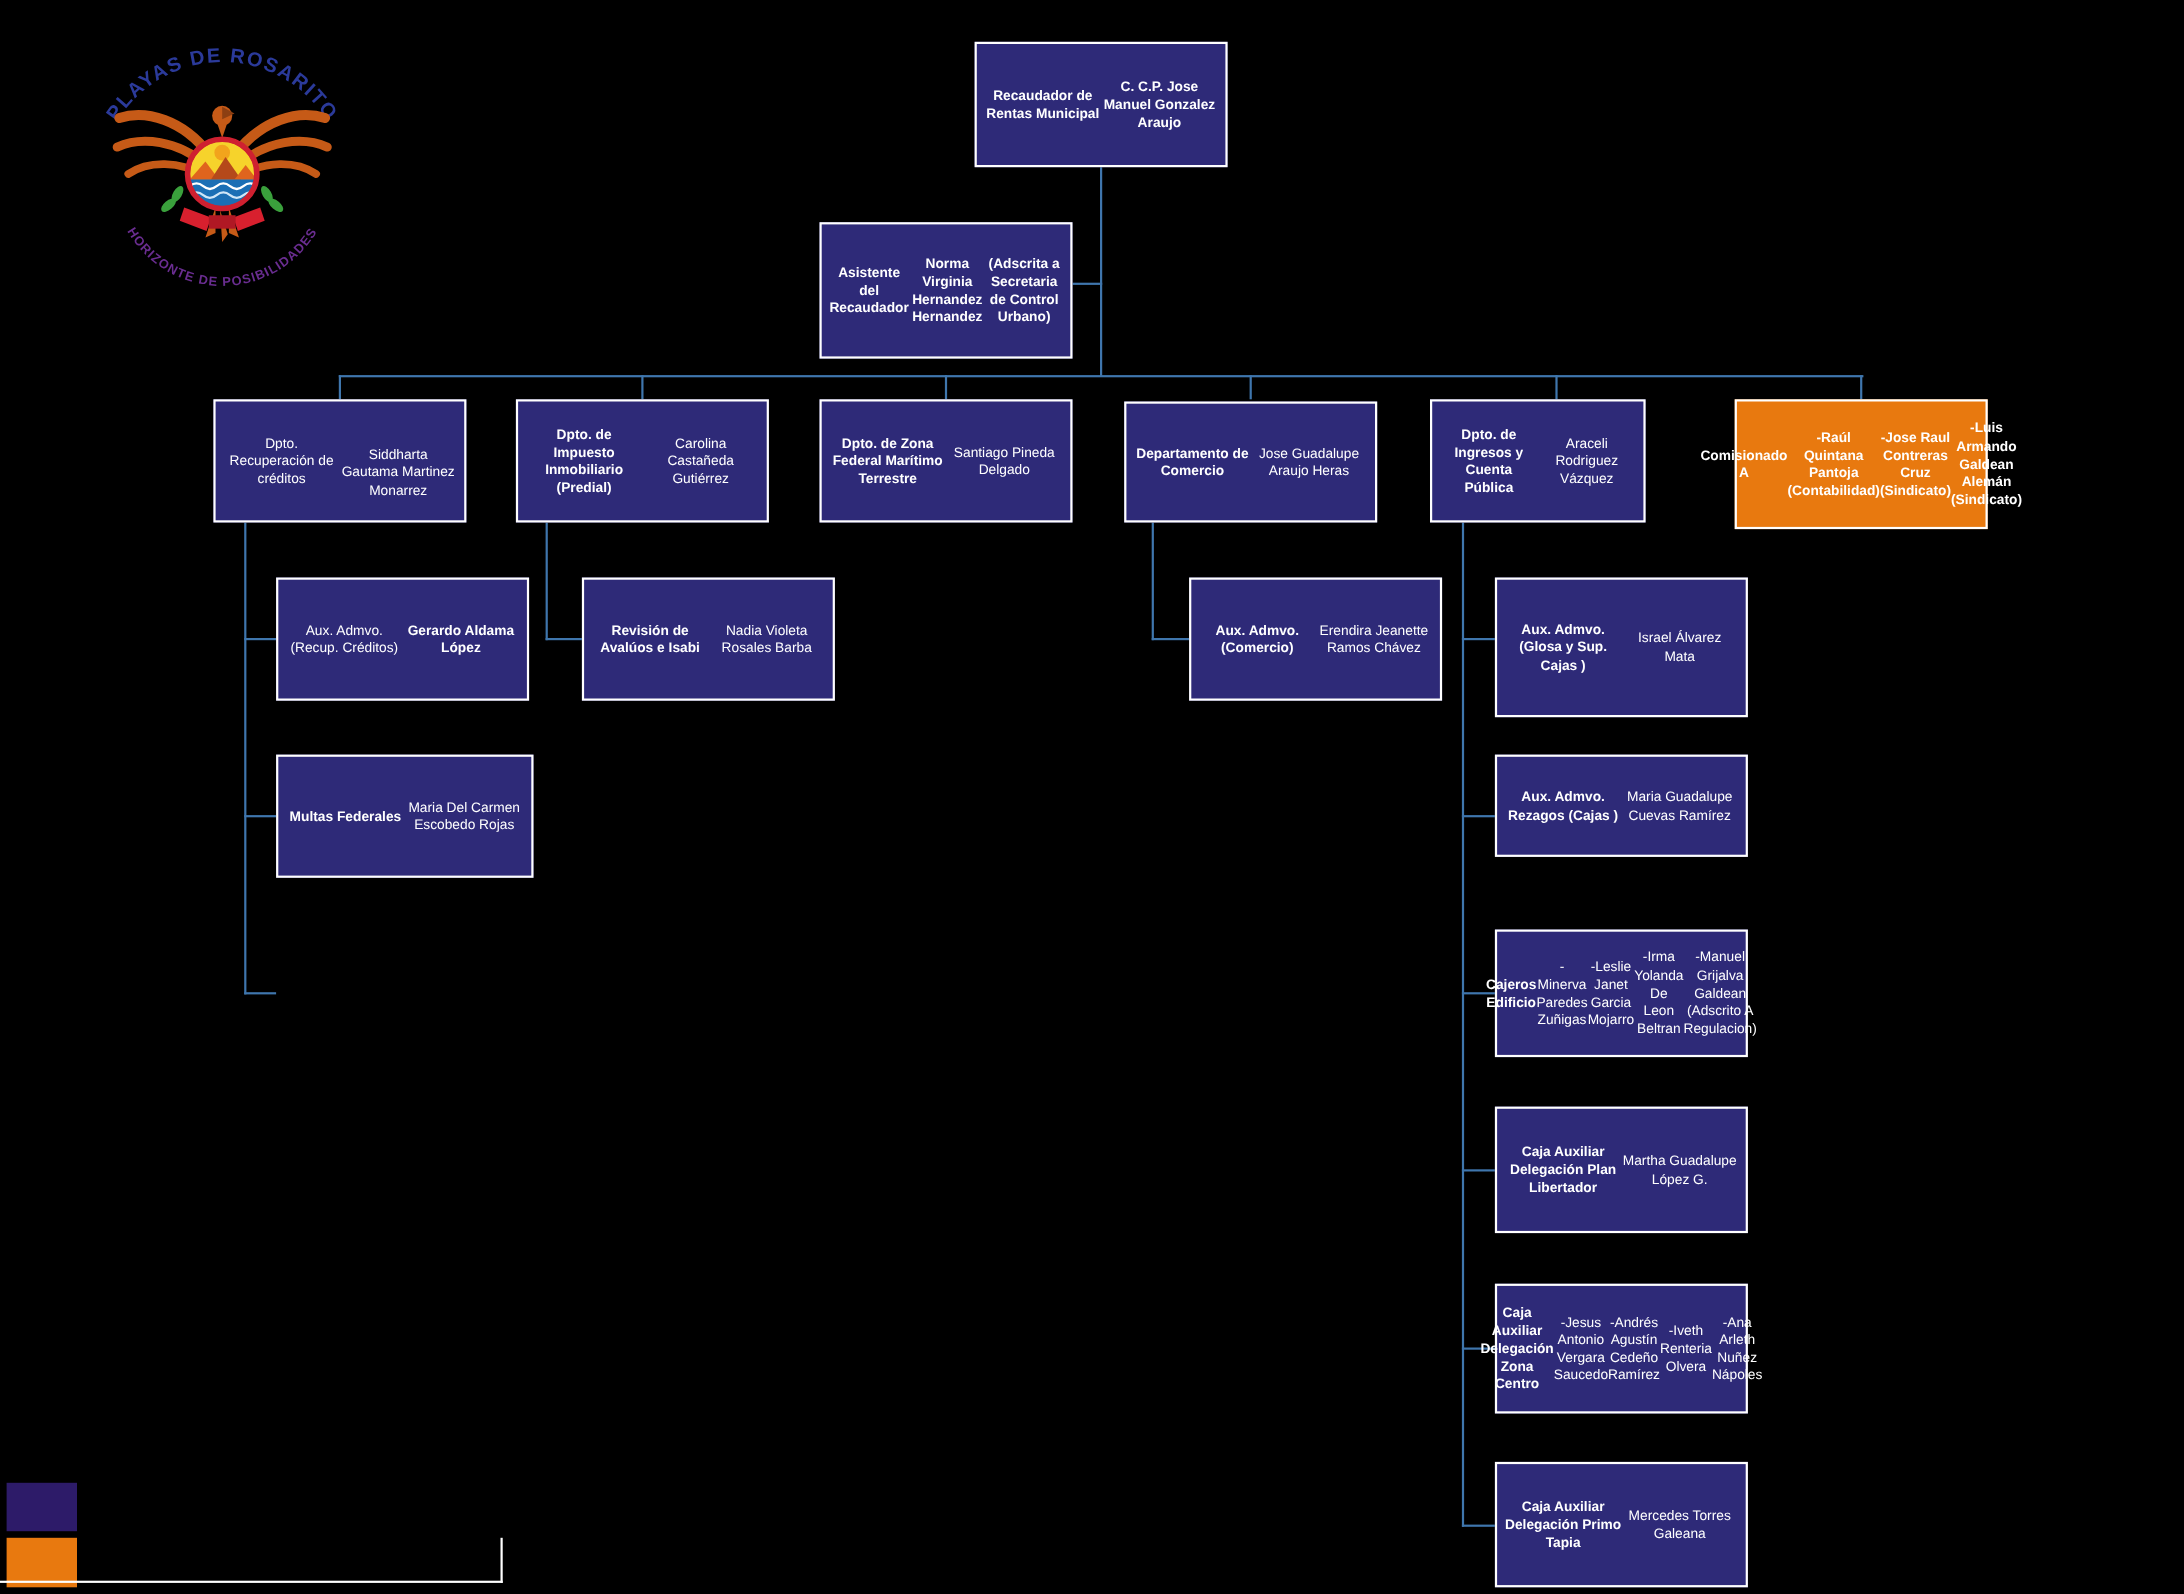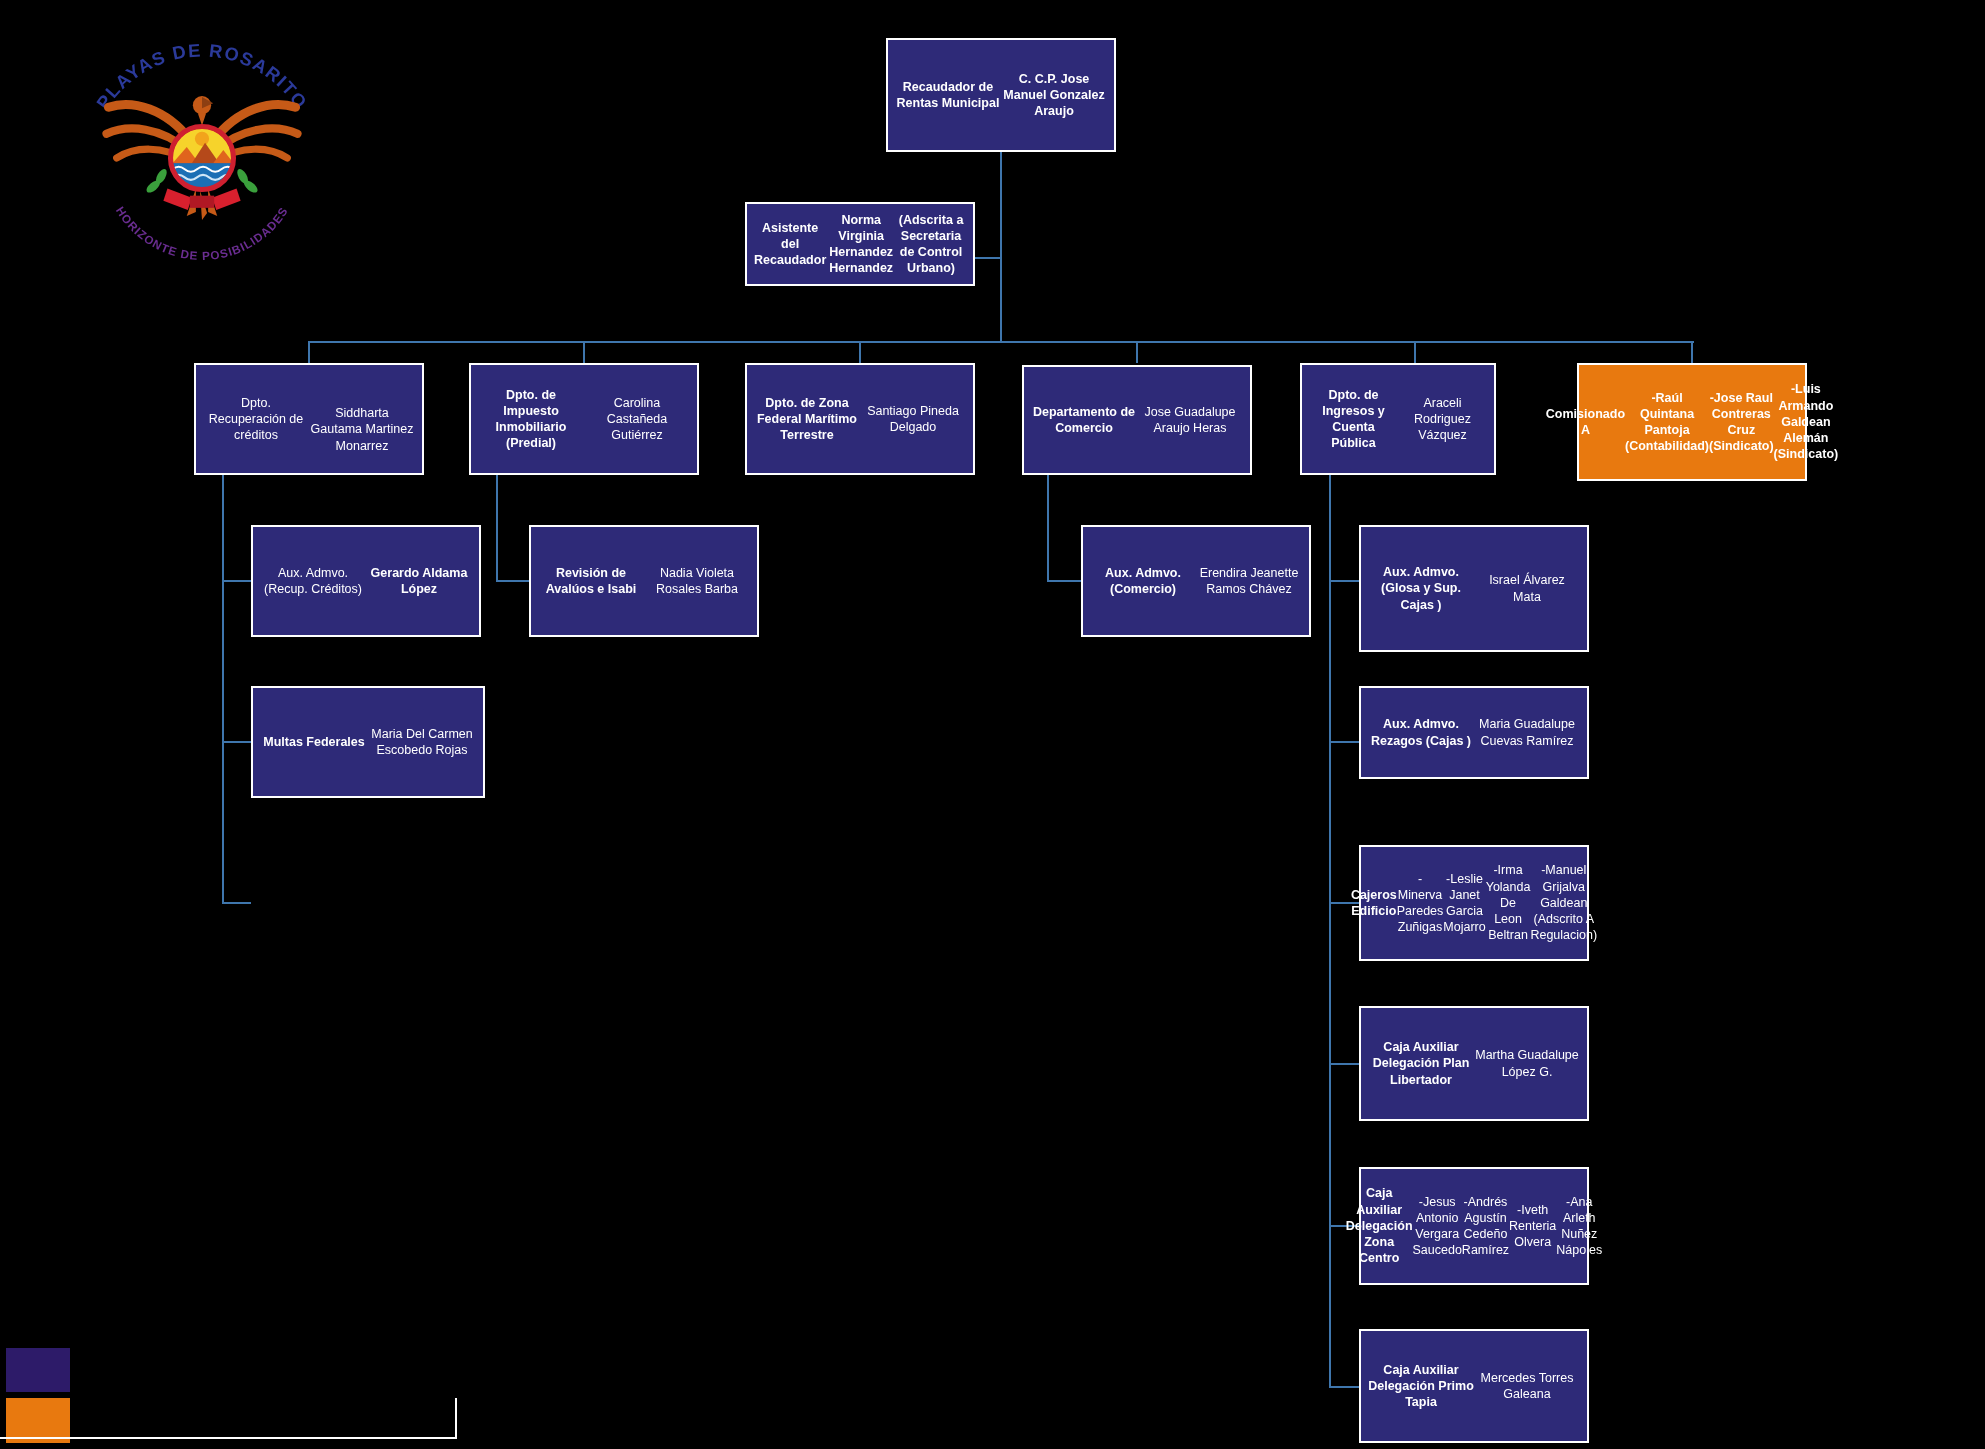--- a/index.html
+++ b/index.html
@@ -116,21 +116,21 @@
   <div class="hline" style="left:1329px; top:741px; width:30px;"></div>
   <div class="hline" style="left:1329px; top:902px; width:30px;"></div>
   <div class="hline" style="left:1329px; top:1063px; width:30px;"></div>
   <div class="hline" style="left:1329px; top:1225px; width:30px;"></div>
   <div class="hline" style="left:1329px; top:1386px; width:30px;"></div>
 
   <div class="box" style="left:886px; top:38px; width:230px; height:114px;">
       <div class="ln b">Recaudador de Rentas Municipal</div>
       <div class="ln b">C. C.P. Jose Manuel Gonzalez Araujo</div>
     </div>
-  <div class="box" style="left:745px; top:202px; width:230px; height:84px;">
+  <div class="box" style="left:745px; top:202px; width:230px; height:124px;">
       <div class="ln b">Asistente del Recaudador</div>
       <div class="ln b">Norma Virginia Hernandez Hernandez</div>
       <div class="ln b">(Adscrita a Secretaria de Control Urbano)</div>
     </div>
 
   <div class="box" style="left:194px; top:363px; width:230px; height:112px;">
       <div class="ln">Dpto. Recuperación de créditos</div>
       <div class="ln gap">Siddharta Gautama Martinez Monarrez</div>
     </div>
   <div class="box" style="left:469px; top:363px; width:230px; height:112px;">

